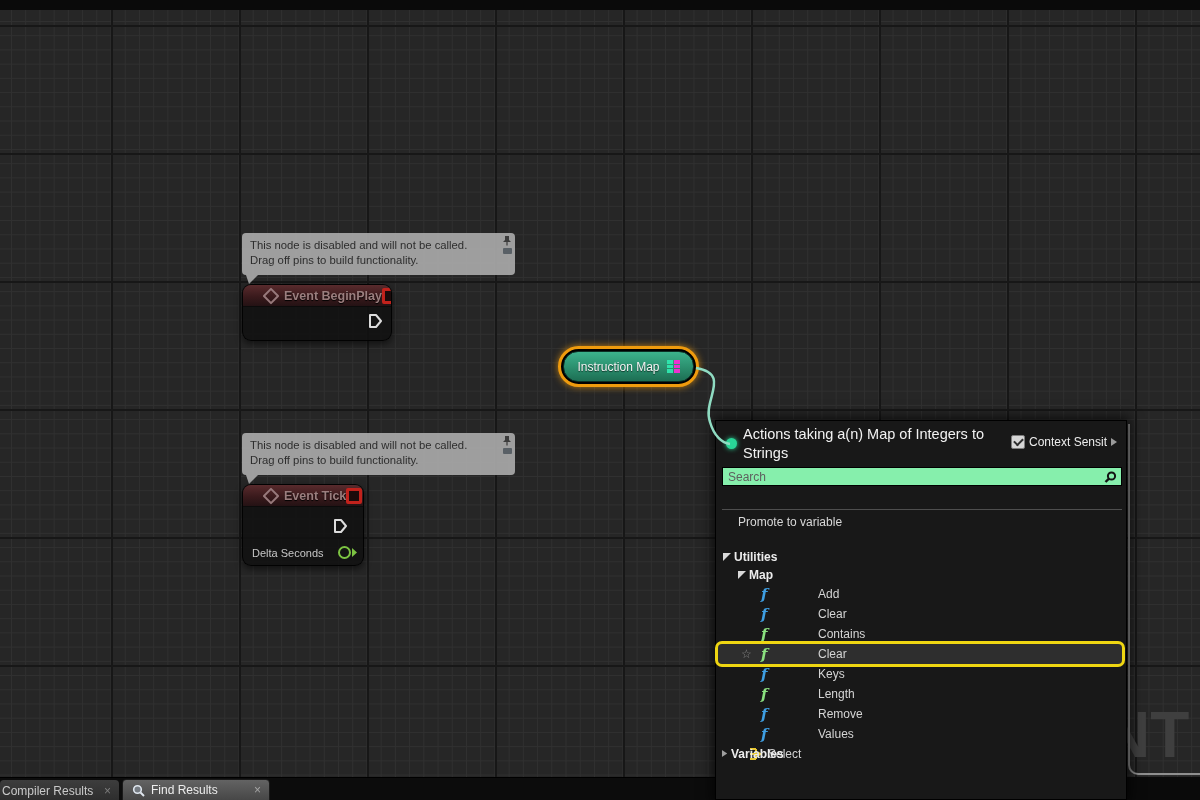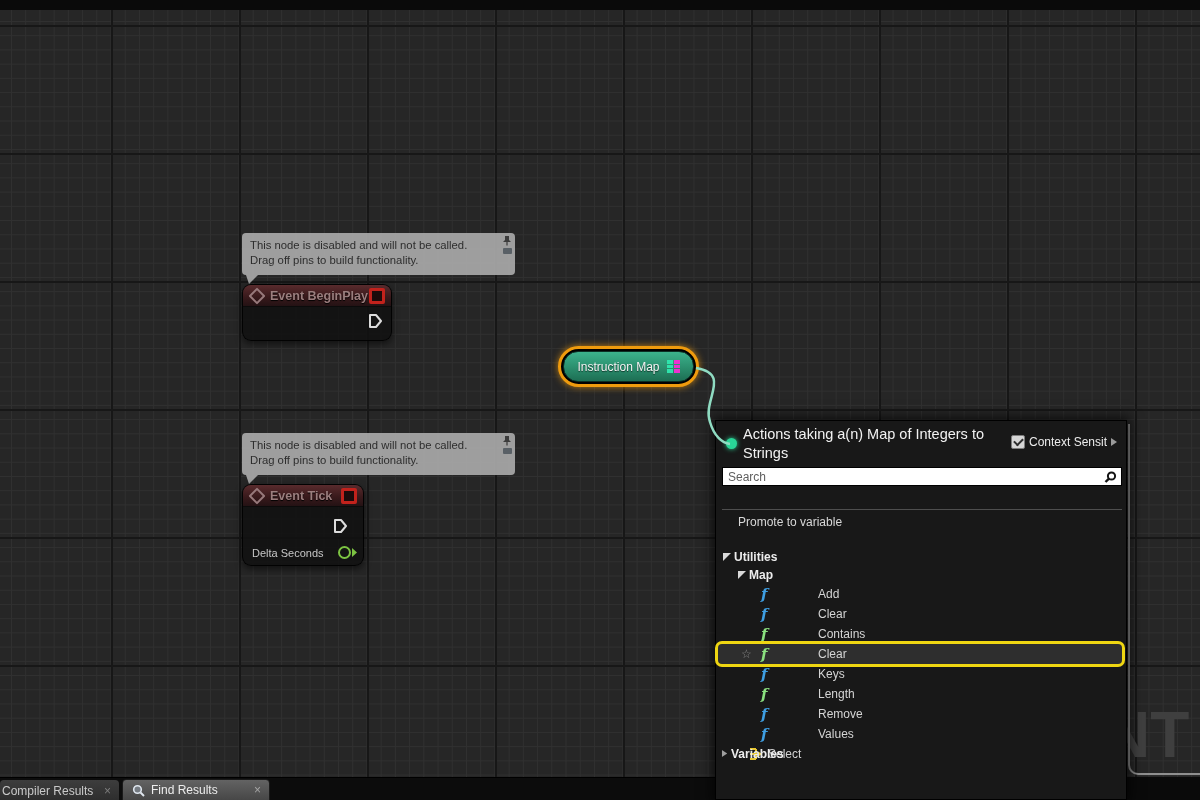--- a/index.html
+++ b/index.html
@@ -32,21 +32,21 @@
   .bubble .tail{position:absolute;left:4px;bottom:-9px;width:12px;height:9px;
     background:rgba(168,168,168,.93);clip-path:polygon(0 0,100% 0,25% 100%);}
   .bubble .pins{position:absolute;right:3px;top:2px;display:flex;flex-direction:column;
     align-items:center;gap:2px;}
   .bubble-toggle{width:9px;height:6px;background:#596066;border-radius:1px;}
 
   
   .node{position:absolute;border-radius:9px;overflow:hidden;z-index:12;
     background:rgba(17,17,17,.88);border:1px solid rgba(0,0,0,.85);
     box-shadow:0 3px 7px rgba(0,0,0,.55);box-sizing:border-box;}
-  .node-title{height:21px;display:flex;align-items:center;padding:0 6px;
+  .node-title{height:21px;display:flex;align-items:center;padding:0 20px;
     background:linear-gradient(180deg,#592b2d 0%,#3a1a1c 55%,#241214 100%);
     border-bottom:1px solid #0b0b0b;}
   .diamond{width:8px;height:8px;border:2px solid #97797b;transform:rotate(45deg);
     border-radius:1px;margin:0 7px 0 2px;flex:none;}
   .node-title-text{font-size:12.5px;font-weight:bold;color:#9b7e7e;
     text-shadow:0 1px 1px #000;white-space:nowrap;}
   .disable-box{width:10px;height:10px;border:3px solid #c2221c;border-radius:2px;
     background:#1c0b0b;margin-left:auto;flex:none;}
   .exec-pin{position:absolute;}
   .delta-row{position:absolute;left:9px;top:61px;height:14px;display:flex;
@@ -83,21 +83,21 @@
   .ctx-group{position:absolute;left:295px;top:14px;display:flex;align-items:center;gap:4px;}
   .checkbox{width:12px;height:12px;background:#d6d6d6;border:1px solid #7d7d7d;
     border-radius:2px;position:relative;flex:none;}
   .checkbox i{position:absolute;left:2px;top:2px;width:7px;height:4px;
     border-left:2px solid #2e2e2e;border-bottom:2px solid #2e2e2e;transform:rotate(-45deg);}
   .ctx-label{color:#ececec;white-space:nowrap;}
   .submenu-arrow{width:0;height:0;border-left:6px solid #9a9a9a;
     border-top:4px solid transparent;border-bottom:4px solid transparent;}
 
   .search-box{position:absolute;left:6px;top:46px;width:400px;height:19px;
-    background:#ffffff;border:1px solid #000;box-sizing:border-box;}
+    background:#86efac;border:1px solid #000;box-sizing:border-box;}
   .search-box input{position:absolute;left:0;top:0;width:100%;height:100%;
     background:transparent;border:none;outline:none;font-size:12px;color:#333;
     padding:0 20px 0 5px;box-sizing:border-box;font-family:"Liberation Sans",sans-serif;}
   .search-box input::placeholder{color:#5f5f5f;opacity:1;}
   .search-box svg{position:absolute;right:4px;top:2.5px;}
 
   .hint{position:absolute;left:20px;top:68px;color:#bdbdbd;}
   .mdivider{position:absolute;left:6px;width:400px;border-top:1px solid #4e4e4e;}
   .promote{position:absolute;left:22px;top:93px;height:17px;line-height:17px;color:#d8d8d8;}
 

